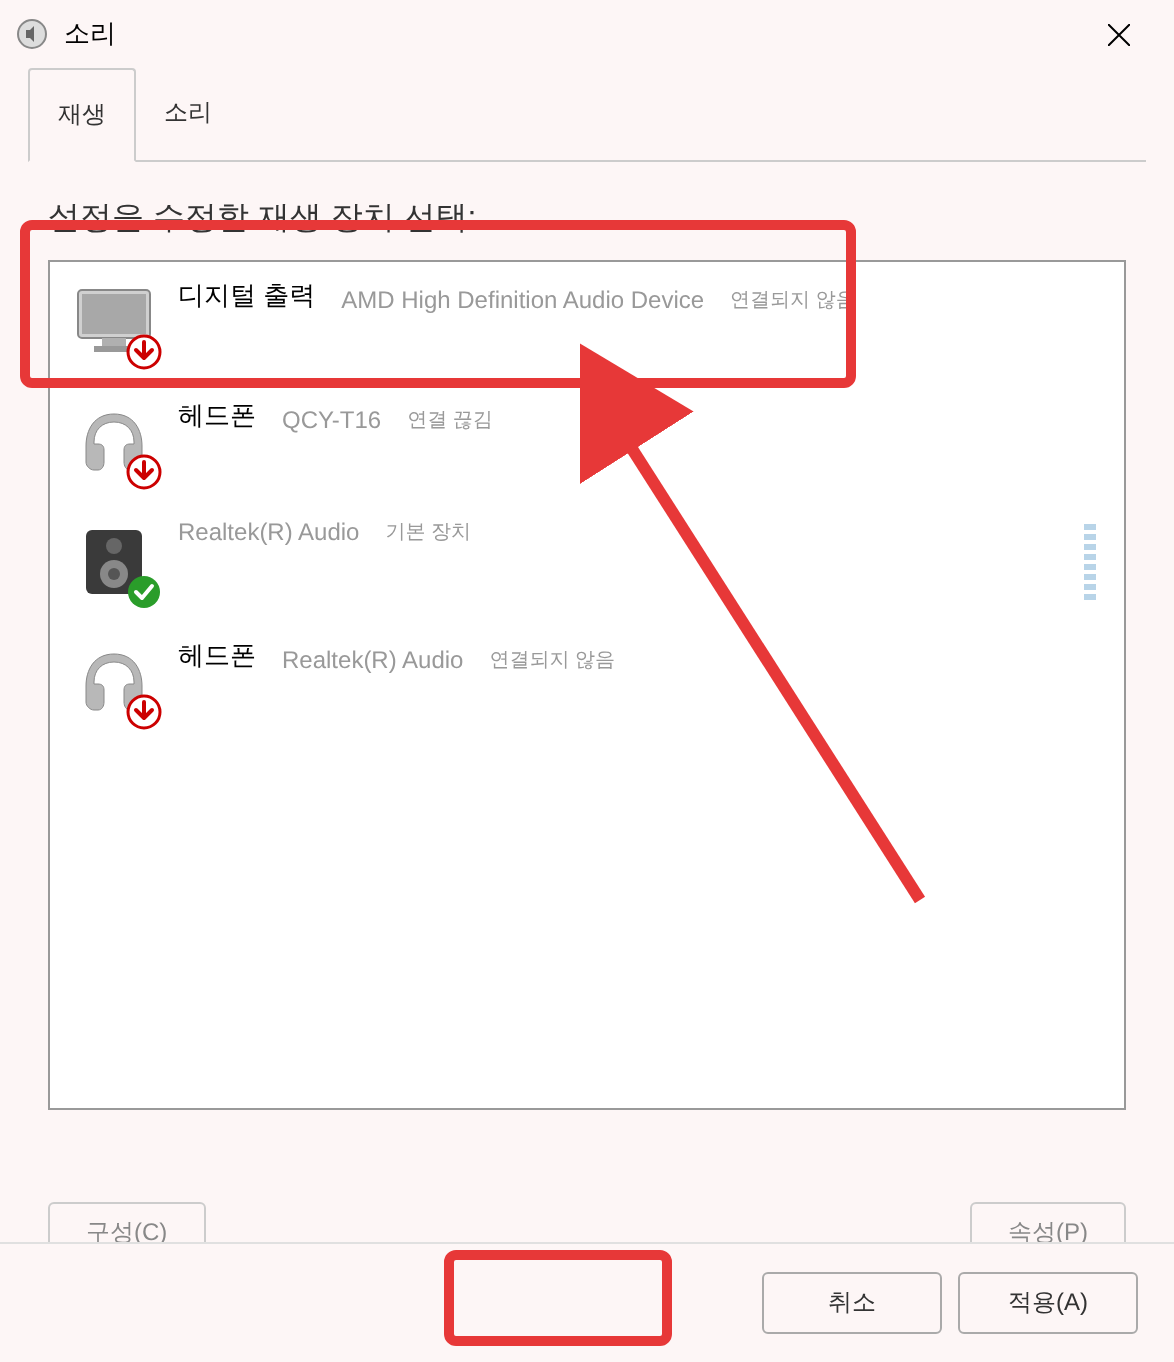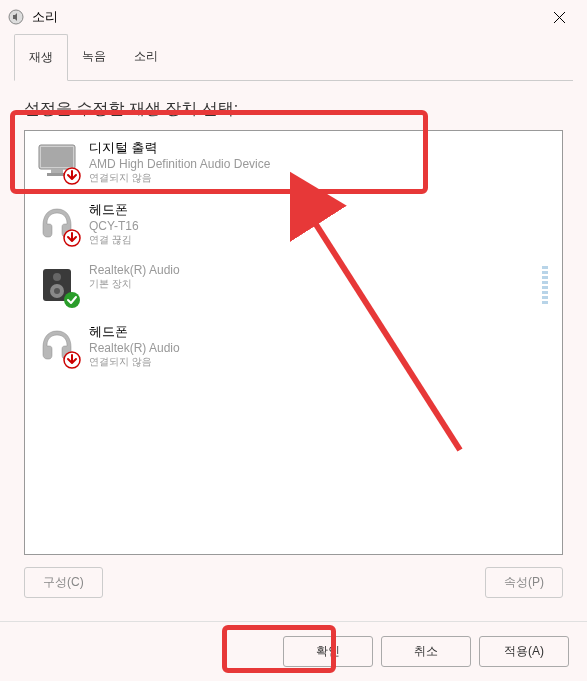--- a/index.html
+++ b/index.html
@@ -106,22 +106,23 @@
     }
     .badge {
       position: absolute;
       bottom: -2px;
       right: -2px;
       width: 18px;
       height: 18px;
     }
     .device-text {
       display: flex;
-      flex-direction: column;
-      gap: 0;
+      flex-direction: row;
+      gap: 13px;
+      align-items: flex-end;
     }
     .device-title {
       font-size: 13px;
       color: #000;
     }
     .device-subtitle {
       font-size: 12px;
       color: #999;
     }
     .device-status {
@@ -153,20 +154,21 @@
     }
     .btn {
       padding: 6px 18px;
       border: 1px solid #ccc;
       background: #fdf6f6;
       font-size: 12px;
       color: #888;
       border-radius: 3px;
       cursor: pointer;
       font-family: inherit;
+      margin-top: 34px;
     }
     .btn .chevron {
       margin-left: 4px;
       font-size: 10px;
     }
     .dialog-buttons {
       display: flex;
       justify-content: flex-end;
       gap: 8px;
       padding: 14px 18px;
@@ -264,21 +266,20 @@
   </div>
   <div class="close-btn">
     <svg width="11" height="11" viewBox="0 0 11 11">
       <path d="M 0 0 L 11 11 M 11 0 L 0 11" stroke="#000" stroke-width="1"></path>
     </svg>
   </div>
 </div>
 
 <div class="tabs">
   <div class="tab active">재생</div>
-  <div class="tab">녹음</div>
   <div class="tab">소리</div>
 </div>
 
 <div class="content">
   <div class="instruction">설정을 수정할 재생 장치 선택:</div>
 
   <div class="device-list">
 
     <div class="device-item">
       <div class="device-icon">
@@ -364,21 +365,20 @@
 
   <div class="button-row">
     <button class="btn">구성(C)</button>
     <div class="button-row-right">
       <button class="btn">속성(P)</button>
     </div>
   </div>
 </div>
 
 <div class="dialog-buttons">
-  <button class="dialog-btn">확인</button>
   <button class="dialog-btn">취소</button>
   <button class="dialog-btn">적용(A)</button>
 </div>
 
 <div class="highlight-box-1"></div>
 <div class="highlight-box-2"></div>
 <svg class="arrow" viewBox="0 0 200 290">
   <defs>
     <marker id="arrowhead" markerWidth="12" markerHeight="12" refX="2" refY="6" orient="auto">
       <path d="M 0 0 L 12 6 L 0 12 Z" fill="#e73838"></path>

